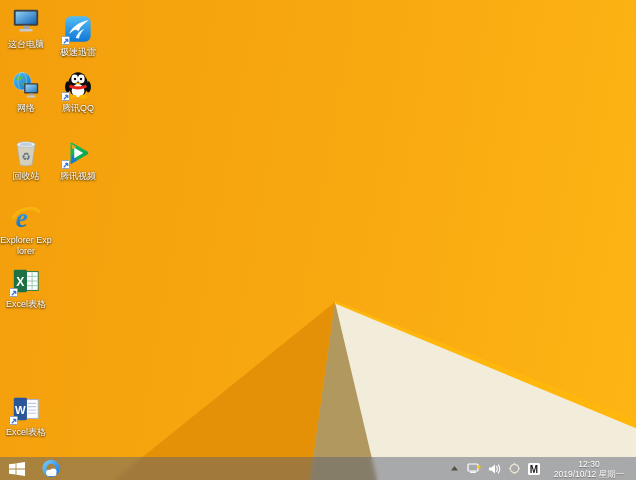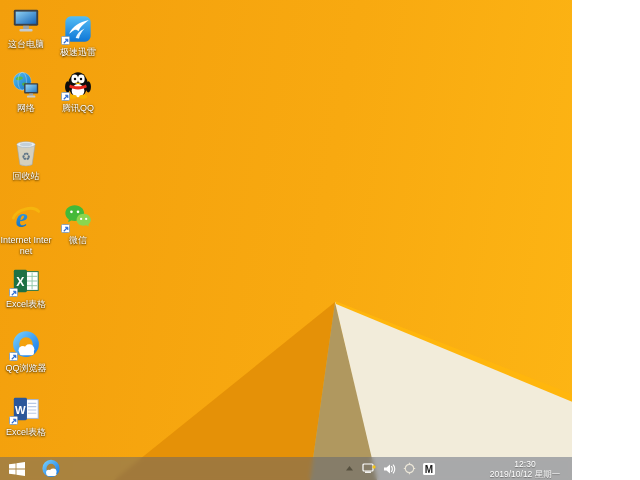--- a/index.html
+++ b/index.html
@@ -1,17 +1,17 @@
 <!DOCTYPE html>
 <html><head>
 <meta charset="utf-8">
 <style>
   html,body{margin:0;padding:0;}
   body{width:640px;height:480px;overflow:hidden;font-family:"Liberation Sans","DejaVu Sans",sans-serif;}
-  .desktop{position:relative;width:572px;height:480px;overflow:hidden;background:#f7a60f;}
+  .desktop{position:relative;width:636px;height:480px;overflow:hidden;background:#f7a60f;}
 
   
   .wp{position:absolute;inset:0;}
   .wp-base{background:linear-gradient(100deg,#f39f0c 0%,#f8a910 55%,#fdb514 100%);}
   .wp-dark{background:#e59107;clip-path:polygon(335px 302px,114px 480px,310px 480px);}
   .wp-tan{background:#b0985f;clip-path:polygon(335px 302px,310px 480px,378px 480px);}
   .wp-cream{background:#f2ecda;clip-path:polygon(335px 302px,377px 480px,640px 480px,640px 429px);}
   .wp-ridge{background:#ffb60d;clip-path:polygon(335px 301px,640px 421px,640px 430px,336px 304px);}
 
   
@@ -25,21 +25,21 @@
 
   
   .taskbar{position:absolute;left:0;right:0;bottom:0;height:23px;background:rgba(88,96,118,.48);
     backdrop-filter:blur(2px);display:flex;align-items:center;}
   .tb-btn{height:23px;display:flex;align-items:center;justify-content:center;}
   .start-btn{width:34px;}
   .pinned-btn{width:34px;}
   .tray{margin-left:auto;display:flex;align-items:center;gap:6px;padding-right:5px;height:23px;}
   .tray-icon{display:flex;align-items:center;justify-content:center;width:14px;height:16px;}
   .clock{display:flex;flex-direction:column;align-items:center;justify-content:center;color:#fff;
-    font-size:8.5px;line-height:10px;text-shadow:0 1px 1px rgba(0,0,0,.35);padding:0 3px;min-width:78px;margin-left:41px;}
+    font-size:8.5px;line-height:10px;text-shadow:0 1px 1px rgba(0,0,0,.35);padding:0 3px;min-width:78px;}
 </style>
 </head>
 <body>
 
 <div class="desktop">
 
   <div class="wp wp-base"></div>
   <div class="wp wp-dark"></div>
   <div class="wp wp-tan"></div>
   <div class="wp wp-cream"></div>
@@ -142,98 +142,78 @@
       <svg viewBox="0 0 32 32">
         <path d="M6.5 7.5 L9.5 28.5 Q16 31.2 22.5 28.5 L25.5 7.5 Q16 11 6.5 7.5 Z" fill="rgba(206,218,229,.82)" stroke="#97a8b6" stroke-width=".6"></path>
         <ellipse cx="16" cy="7" rx="9.8" ry="3.1" fill="#e6edf3" stroke="#a4b3c0" stroke-width=".6"></ellipse>
         <ellipse cx="16" cy="7" rx="6.6" ry="1.9" fill="#c2cfda"></ellipse>
         <text x="16" y="23" font-size="11" text-anchor="middle" fill="#5f7486">♻</text>
       </svg>
     </div>
     <div class="icon-label">回收站</div>
   </div>
 
+  <div class="icon-cell" style="left:52px;top:138px">
+    <div class="icon-wrap">
+      <svg viewBox="0 0 32 32">
+        <defs>
+            <linearGradient id="g-tv" x1="0" y1="0" x2="1" y2="1">
+          <stop offset="0" stop-color="#19c05a"></stop>
+              <stop offset="1" stop-color="#0a9e4e"></stop>
+            </linearGradient>
+          </defs>
+        <path d="M8 6 Q8 4 10 5 L26 14.5 Q28 16 26 17.5 L10 27 Q8 28 8 26 Z" fill="url(#g-tv)"></path>
+        <path d="M8 26 Q8 28 10 27 L15 24 L10.5 17 Z" fill="#1a78d6"></path>
+        <path d="M12 10.5 L21.5 16 L12 21.5 Z" fill="#ffffff"></path>
+        <path d="M9 6.5 L14 9.5 L10 12 Z" fill="#ff9d1c"></path>
+      </svg>
+      <span class="badge">
+        <svg viewBox="0 0 9 9">
+            <path d="M2 7 L6.5 2.5 M6.5 2.5 H3.4 M6.5 2.5 V5.6" stroke="#2f6fd6" stroke-width="1.3" fill="none"></path>
+          </svg>
+      </span>
+    </div>
+    <div class="icon-label">腾讯视频</div>
+  </div>
 
   <div class="icon-cell" style="left:0;top:202px">
     <div class="icon-wrap">
       <svg viewBox="0 0 32 32">
         <defs>
             <linearGradient id="g-ie" x1="0" y1="0" x2="0" y2="1">
           <stop offset="0" stop-color="#3fb1f0"></stop>
               <stop offset="1" stop-color="#0b63b8"></stop>
             </linearGradient>
           </defs>
         <text x="5" y="27" font-size="29" font-style="italic" font-weight="bold" fill="url(#g-ie)" font-family="'Liberation Serif',serif">e</text>
         <path d="M2.5 17 C6 7.5 24 3.5 29.5 10" stroke="#f6b50e" stroke-width="3" fill="none" stroke-linecap="round"></path>
       </svg>
     </div>
-    <div class="icon-label">Internet Internet</div>
-  </div>
-
-  <div class="icon-cell" style="left:52px;top:202px">
-    <div class="icon-wrap">
-      <svg viewBox="0 0 32 32">
-        <path d="M12.5 3.5 C6.5 3.5 2.5 7.5 2.5 12 C2.5 14.7 4 17 6.2 18.5 L5.5 21.5 L8.8 19.8 C10 20.1 11.2 20.3 12.5 20.3 C18.5 20.3 22.5 16.5 22.5 12 C22.5 7.5 18.5 3.5 12.5 3.5 Z" fill="#43b939"></path>
-        <circle cx="9" cy="10.5" r="1.4" fill="#fff"></circle>
-          <circle cx="16" cy="10.5" r="1.4" fill="#fff"></circle>
-        <path d="M22 12.5 C17.5 12.5 14.5 15.5 14.5 19 C14.5 22.5 17.5 25.3 22 25.3 C23 25.3 24 25.1 24.9 24.9 L27.5 26.2 L27 23.9 C28.7 22.7 29.7 21 29.7 19 C29.7 15.5 26.5 12.5 22 12.5 Z" fill="#8bd64f"></path>
-        <circle cx="19.3" cy="18" r="1.2" fill="#fff"></circle>
-          <circle cx="24.7" cy="18" r="1.2" fill="#fff"></circle>
-      </svg>
-      <span class="badge">
-        <svg viewBox="0 0 9 9">
-            <path d="M2 7 L6.5 2.5 M6.5 2.5 H3.4 M6.5 2.5 V5.6" stroke="#2f6fd6" stroke-width="1.3" fill="none"></path>
-          </svg>
-      </span>
-    </div>
-    <div class="icon-label">微信</div>
-  </div>
+    <div class="icon-label">Explorer Explorer</div>
+  </div>
+
 
   <div class="icon-cell" style="left:0;top:266px">
     <div class="icon-wrap">
       <svg viewBox="0 0 32 32">
         <rect x="16" y="6" width="13" height="20" fill="#ffffff" stroke="#1e7145" stroke-width="1"></rect>
         <path d="M17 11 H28 M17 16 H28 M17 21 H28 M22.5 7 V25" stroke="#8fc7a8" stroke-width="1" fill="none"></path>
         <rect x="3" y="4" width="14" height="24" rx="1.5" fill="#1e7145"></rect>
         <text x="10" y="21.5" font-size="13" font-weight="bold" text-anchor="middle" fill="#fff">X</text>
       </svg>
       <span class="badge">
         <svg viewBox="0 0 9 9">
             <path d="M2 7 L6.5 2.5 M6.5 2.5 H3.4 M6.5 2.5 V5.6" stroke="#2f6fd6" stroke-width="1.3" fill="none"></path>
           </svg>
       </span>
     </div>
     <div class="icon-label">Excel表格</div>
   </div>
 
 
-  <div class="icon-cell" style="left:0;top:330px">
-    <div class="icon-wrap">
-      <svg viewBox="0 0 32 32">
-        <defs>
-            <linearGradient id="g-qb" x1="0" y1="0" x2="1" y2="1">
-          <stop offset="0" stop-color="#6fc8fb"></stop>
-              <stop offset="1" stop-color="#1d7fe8"></stop>
-            </linearGradient>
-          </defs>
-        <circle cx="16" cy="15" r="10.5" fill="none" stroke="url(#g-qb)" stroke-width="6.5"></circle>
-        <g fill="#ffffff">
-          <circle cx="12.5" cy="21.5" r="4.4"></circle>
-          <circle cx="19.5" cy="20.5" r="5.4"></circle>
-          <rect x="9" y="21.5" width="15.5" height="5.5" rx="2.7"></rect>
-        </g>
-      </svg>
-      <span class="badge">
-        <svg viewBox="0 0 9 9">
-            <path d="M2 7 L6.5 2.5 M6.5 2.5 H3.4 M6.5 2.5 V5.6" stroke="#2f6fd6" stroke-width="1.3" fill="none"></path>
-          </svg>
-      </span>
-    </div>
-    <div class="icon-label">QQ浏览器</div>
-  </div>
 
   <div class="icon-cell" style="left:0;top:394px">
     <div class="icon-wrap">
       <svg viewBox="0 0 32 32">
         <rect x="16" y="6" width="13" height="20" fill="#ffffff" stroke="#9db3d8" stroke-width="1"></rect>
         <path d="M18 10 H27 M18 13.5 H27 M18 17 H27 M18 20.5 H27" stroke="#b9c9e4" stroke-width="1.2" fill="none"></path>
         <rect x="3" y="4" width="14" height="24" rx="1.5" fill="#2b579a"></rect>
         <text x="10" y="21.5" font-size="12" font-weight="bold" text-anchor="middle" fill="#fff">W</text>
       </svg>
       <span class="badge">

